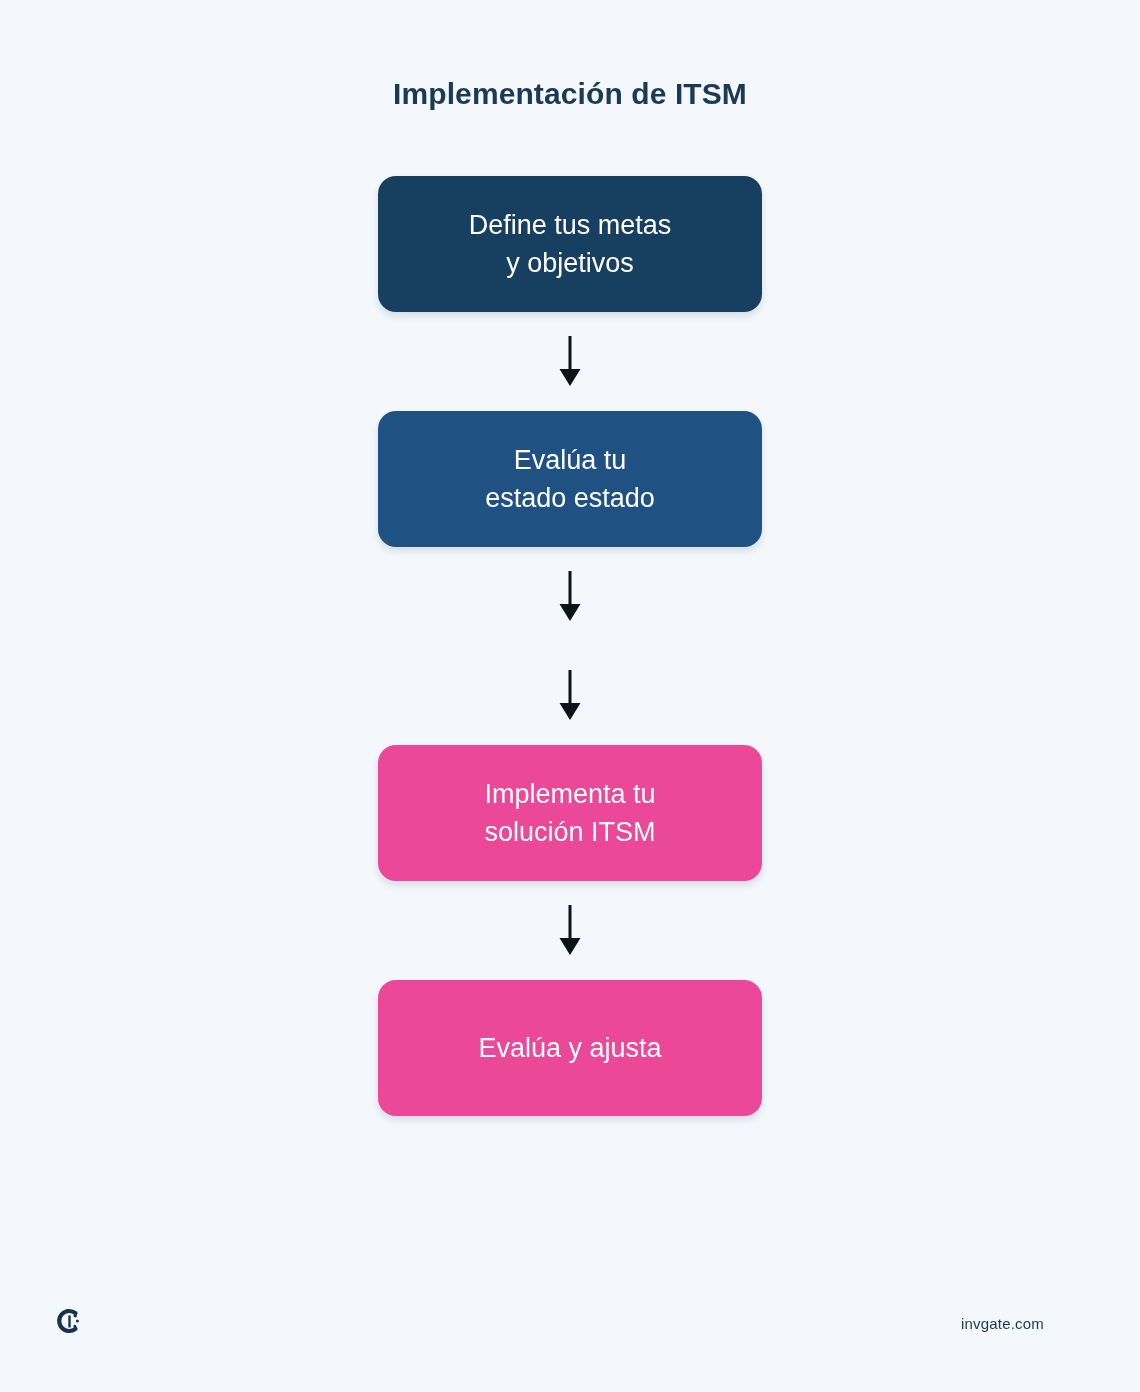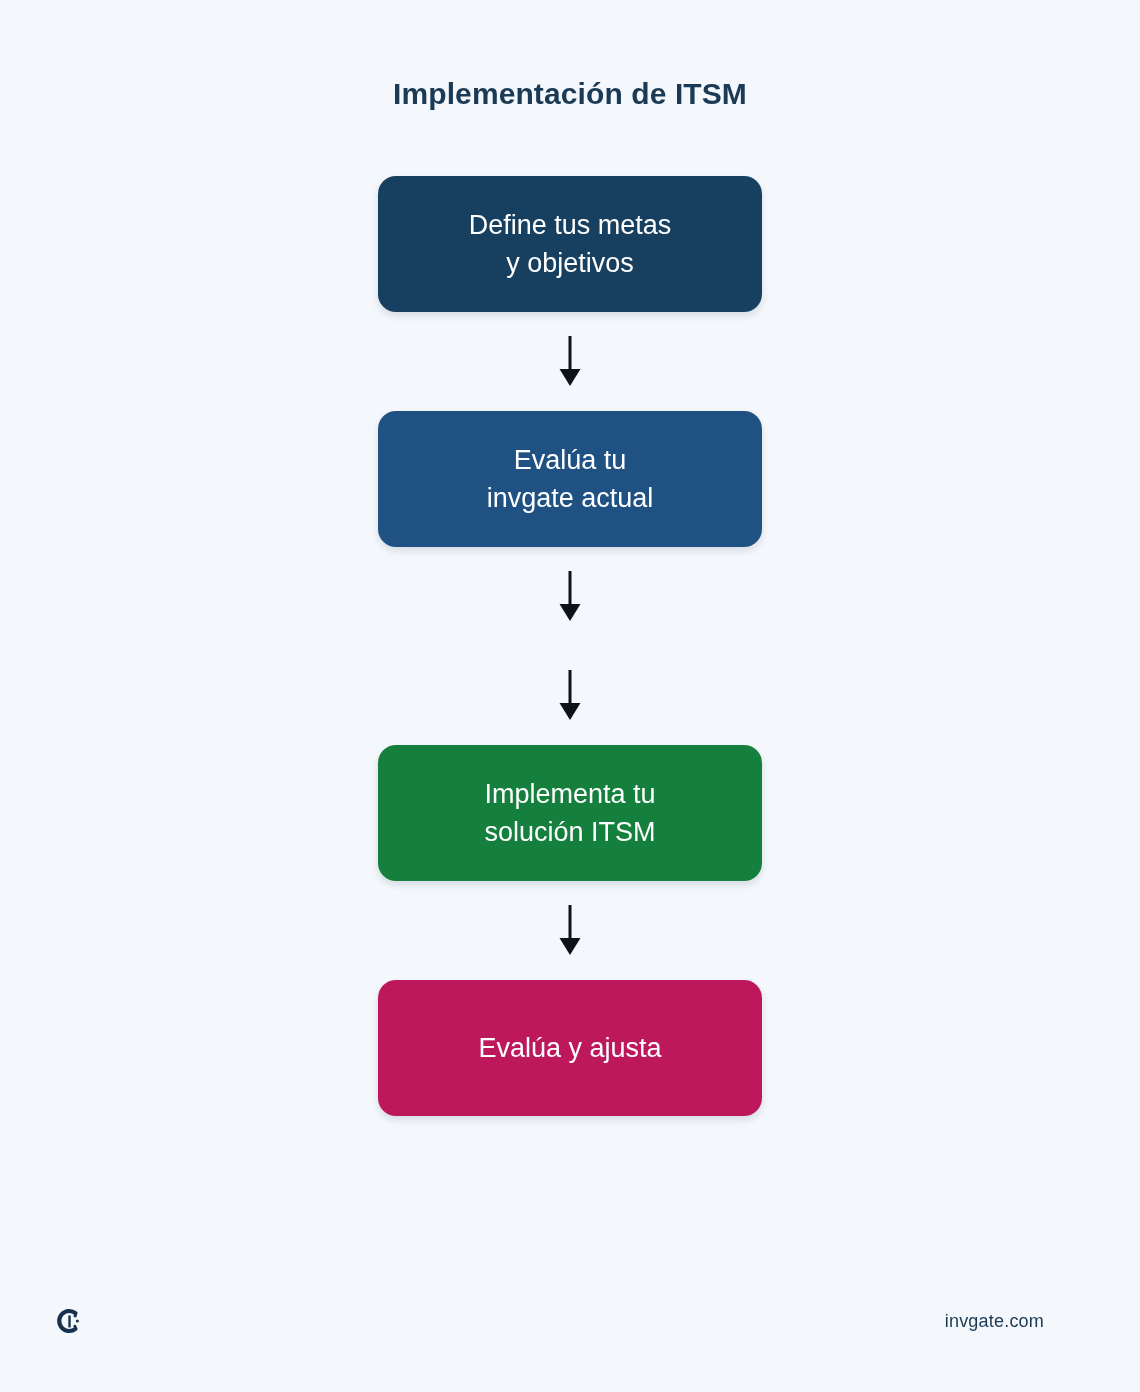--- a/index.html
+++ b/index.html
@@ -85,21 +85,21 @@
     position: absolute;
     left: 54px;
     bottom: 56px;
     width: 30px;
     height: 30px;
   }
   .footer-site {
     position: absolute;
     right: 52px;
     bottom: 60px;
-    font-size: 18px;
+    font-size: 15px;
     font-weight: 500;
     color: #1a3a55;
     letter-spacing: 0.2px;
   }
 </style>
 </head>
 <body style="background: rgb(244, 247, 251);">
 
 <div class="page">
 
@@ -111,48 +111,48 @@
 y objetivos</div>
 
     <div class="connector">
       <svg class="arrow-svg" width="24" height="52" viewBox="0 0 24 52">
         <line x1="12" y1="0" x2="12" y2="38" stroke="#0d1318" stroke-width="3"></line>
         <polygon points="12,50 1.5,33 22.5,33" fill="#0d1318"></polygon>
       </svg>
     </div>
 
     <div class="node" style="background: rgb(31, 82, 131); color: rgb(255, 255, 255);">Evalúa tu
-invgate actual</div>
+estado estado</div>
 
     <div class="connector">
       <svg class="arrow-svg" width="24" height="52" viewBox="0 0 24 52">
         <line x1="12" y1="0" x2="12" y2="38" stroke="#0d1318" stroke-width="3"></line>
         <polygon points="12,50 1.5,33 22.5,33" fill="#0d1318"></polygon>
       </svg>
     </div>
 
 
     <div class="connector">
       <svg class="arrow-svg" width="24" height="52" viewBox="0 0 24 52">
         <line x1="12" y1="0" x2="12" y2="38" stroke="#0d1318" stroke-width="3"></line>
         <polygon points="12,50 1.5,33 22.5,33" fill="#0d1318"></polygon>
       </svg>
     </div>
 
-    <div class="node" style="background: #15803d; color: rgb(255, 255, 255);">Implementa tu
+    <div class="node" style="background: #ec4899; color: rgb(255, 255, 255);">Implementa tu
 solución ITSM</div>
 
     <div class="connector">
       <svg class="arrow-svg" width="24" height="52" viewBox="0 0 24 52">
         <line x1="12" y1="0" x2="12" y2="38" stroke="#0d1318" stroke-width="3"></line>
         <polygon points="12,50 1.5,33 22.5,33" fill="#0d1318"></polygon>
       </svg>
     </div>
 
-    <div class="node" style="background: #be185d; color: rgb(255, 255, 255);">Evalúa y ajusta</div>
+    <div class="node" style="background: #ec4899; color: rgb(255, 255, 255);">Evalúa y ajusta</div>
 
   </div>
 
   <div class="footer-logo">
     <svg width="30" height="30" viewBox="0 0 30 30">
       <path d="M21.5 7.2 A10 10 0 1 0 21.5 22.8" fill="none" stroke="#17324f" stroke-width="4.2" stroke-linecap="round"></path>
       <rect x="14.3" y="9.2" width="2.4" height="12.4" rx="1.2" fill="#17324f"></rect>
       <circle cx="21.2" cy="9.8" r="1.7" fill="#17324f"></circle>
       <circle cx="23.4" cy="15.0" r="1.5" fill="#17324f"></circle>
       <circle cx="20.9" cy="20.2" r="1.4" fill="#17324f"></circle>

